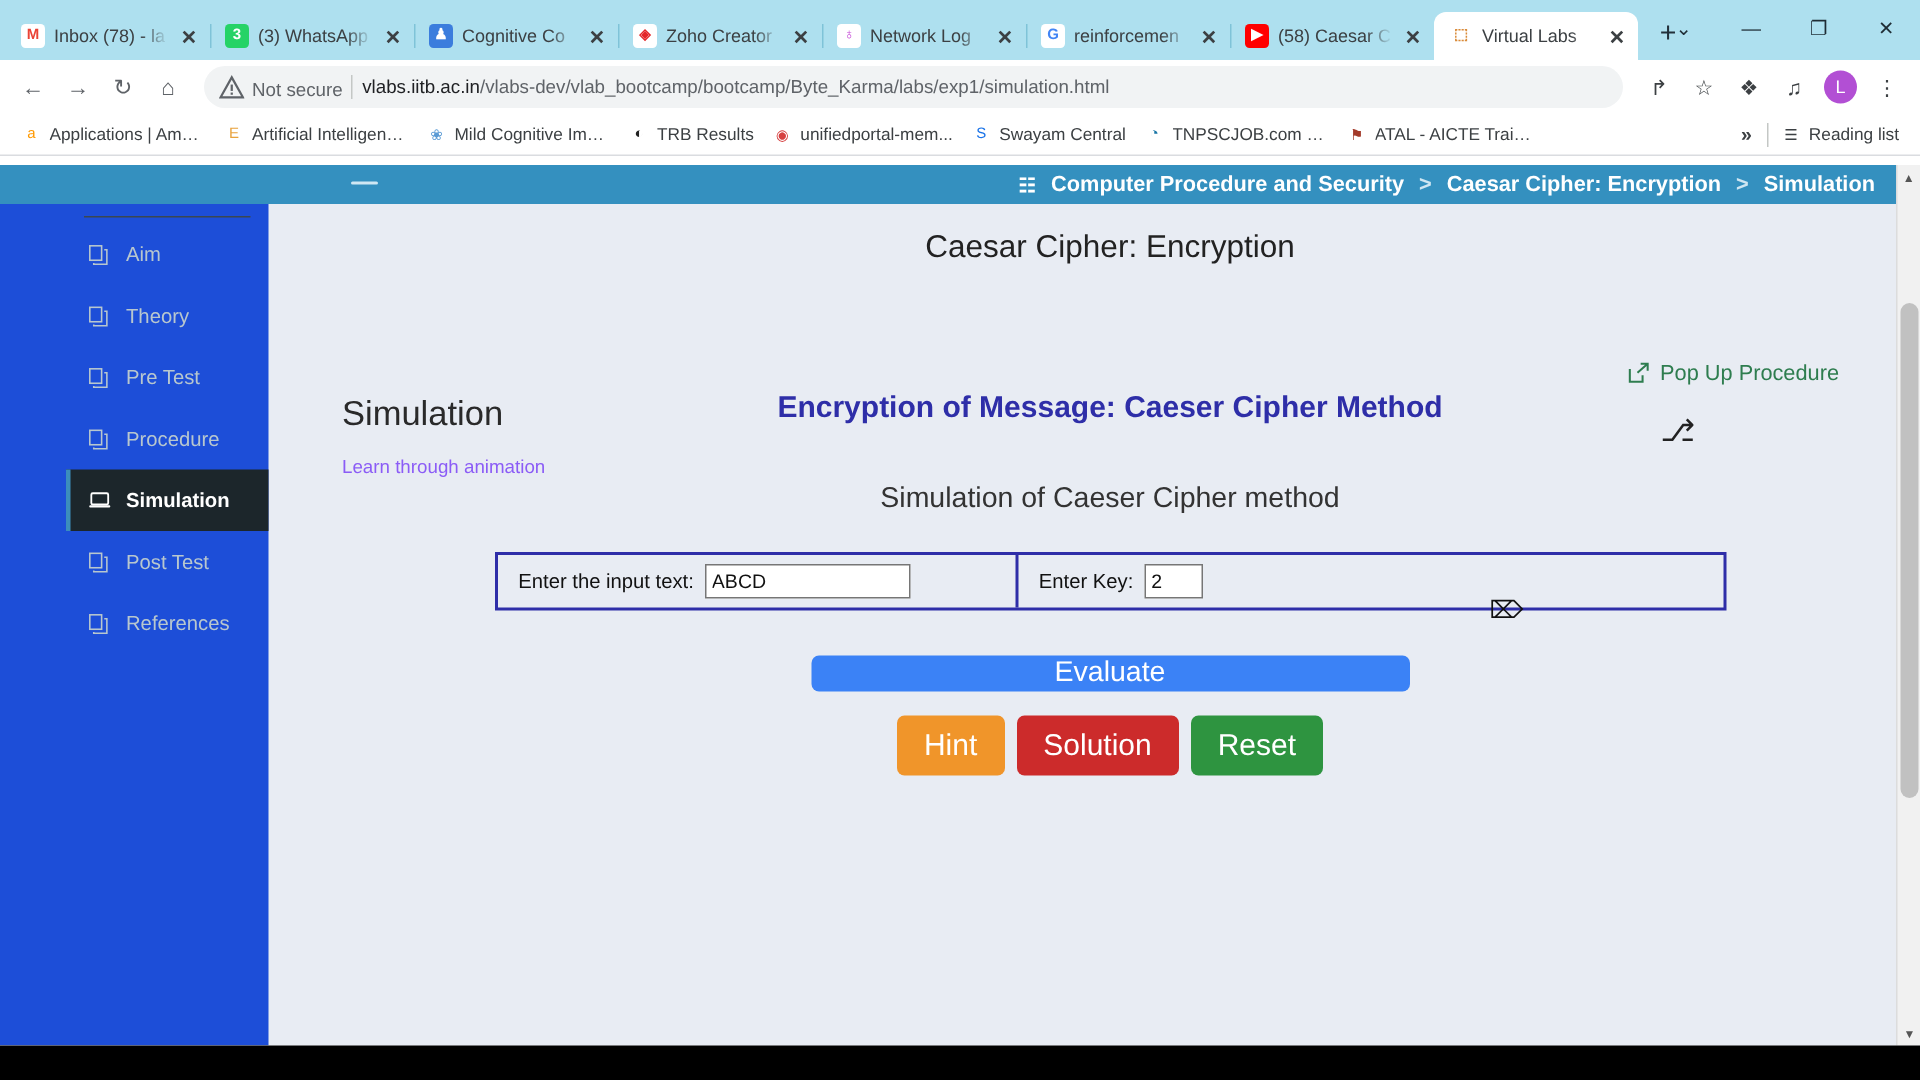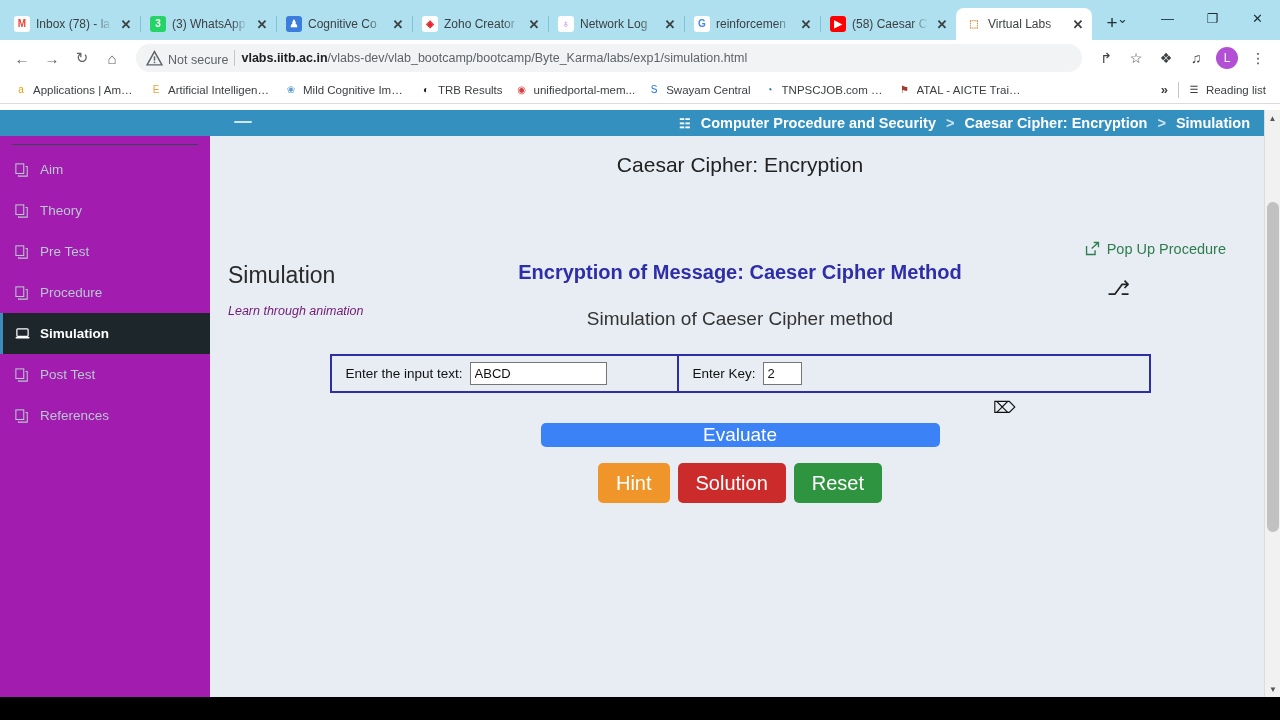--- a/index.html
+++ b/index.html
@@ -76,21 +76,21 @@
   .omnibox {
     flex: 1 1 auto; height: 28px; margin: 0 8px;
     background: #f1f3f4; border-radius: 14px;
     display: flex; align-items: center; padding: 0 10px;
     font-size: 12.5px; color: #202124; gap: 6px;
     min-width: 0;
   }
   .notsecure { display: flex; align-items: flex-end; gap: 5px; color:#5f6368; flex:0 0 auto;}
   .vsep { width: 1px; height: 16px; background: #c4c7c5; flex:0 0 auto;}
   .url { white-space: nowrap; overflow: hidden; color:#5f6368;}
-  .url b { color:#202124; font-weight: 700;}
+  .url b { color:#202124; font-weight: 400;}
   .tbicons { display: flex; align-items: center; gap: 2px; flex: 0 0 auto;}
   .tbicon {
     width: 28px; height: 28px; border-radius: 50%;
     display: flex; align-items: center; justify-content: center;
     color: #3c4043; font-size: 14px;
   }
   .avatar {
     width: 22px; height: 22px; border-radius: 50%;
     background: #b24fd4; color: #fff; font-size: 12px;
     display: flex; align-items: center; justify-content: center;
@@ -130,22 +130,23 @@
   .hamburger {
     width: 18px; display:flex; flex-direction: column; gap:3px;
   }
   .hamburger i { display:block; height:2px; background:#cfe7f3; border-radius:1px;}
   .crumbs { margin-left: auto; display:flex; align-items:center; gap:10px; }
   .crumbs .sep { font-weight: 700; color:#cfe6f2; }
   .crumbs .cicon { font-size: 13px; }
 
   .sidebar {
     position: absolute; left: 0; top: 26px;
-    width: 210px; height: 561px;
-    background: #a21caf;
+    width: 179px; height: 561px;
+    background: #1d4ed8;
+    padding-left: 44px;
   }
   .sb-divider { height:1px; background:#3b4750; margin: 8px 12px 4px 12px; }
   .sb-item {
     display: flex; align-items: center; gap: 10px;
     height: 41px; padding-left: 14px;
     color: #b8c7ce; font-size: 13.5px;
   }
   .sb-item.active { background: #1c262b; color: #fff; font-weight: bold; border-left: 3px solid #3c8dbc; padding-left: 11px;}
   .sb-ico { width: 16px; height: 16px; flex:0 0 16px; display:flex; align-items:center; justify-content:center; }
 
@@ -167,29 +168,29 @@
   .branch-glyph {
     position:absolute; right: 136px; top: 142px;
     color:#222; font-size: 20px; line-height: 1;
   }
   .sec-title {
     position: absolute; left: 14px; top: 126px;
     font-size: 23px; color: #2a2a2a; font-weight: normal;
   }
   .sec-sub {
     position: absolute; left: 14px; top: 168px;
-    font-size: 12.5px; color: #701a75; font-style: italic;
+    font-size: 12.5px; color: #8b5cf6;
   }
 
   .sim-title {
     text-align: center; margin-top: 84px;
     font-size: 20px; color: #2e2ea8; font-weight: bold;
   }
   .sim-sub {
-    text-align: center; margin-top: 24px;
+    text-align: center; margin-top: 38px;
     font-size: 19px; color: #333; font-weight: normal;
   }
 
   .form-row {
     margin: 24px auto 0 auto;
     width: 821px; height: 39px;
     border: 2px solid #2e2ea8;
     background: #e8ecf3;
     display: flex; align-items: stretch;
   }

